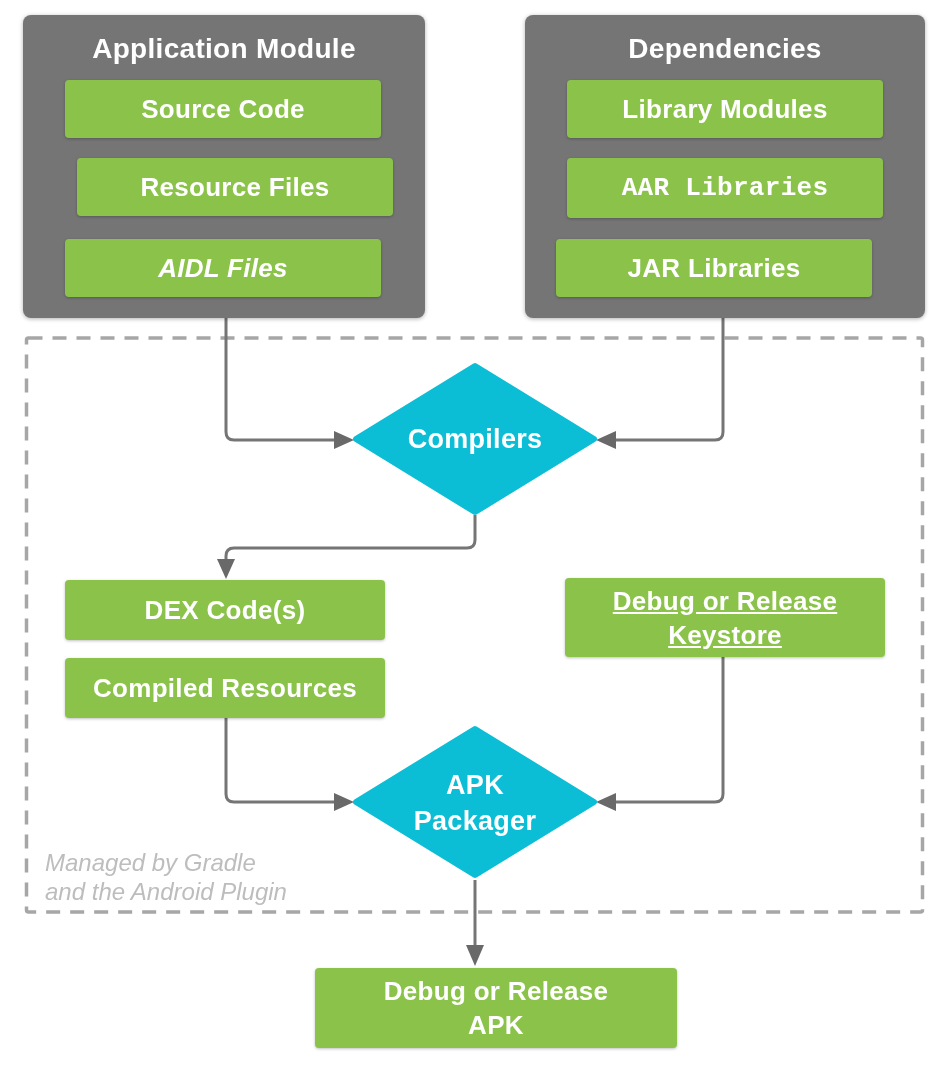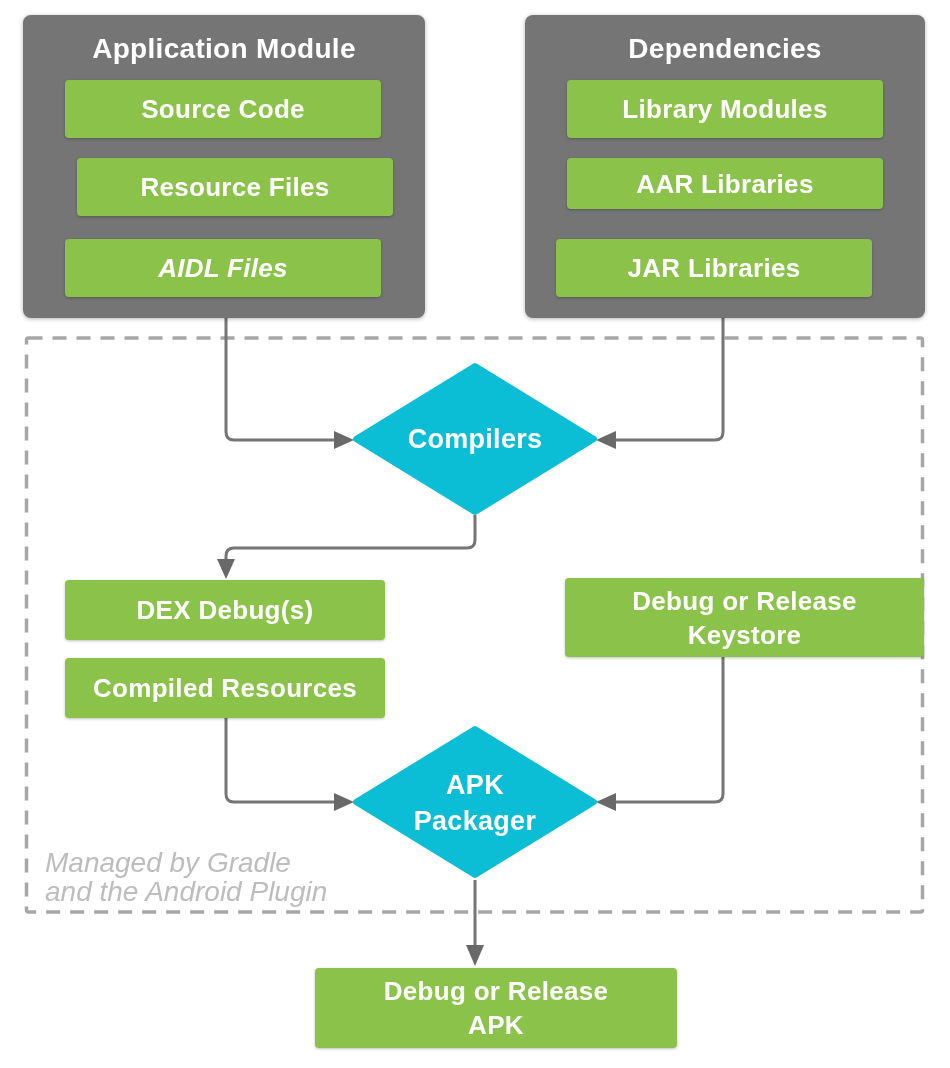--- a/index.html
+++ b/index.html
@@ -18,21 +18,21 @@
   .layer{position:absolute;left:0;top:0;width:100%;height:100%;z-index:2;pointer-events:none;}
   .group{position:absolute;background:var(--gray);border-radius:8px;box-shadow:0 1px 4px rgba(0,0,0,.3);}
   .group-title{position:absolute;left:0;top:8px;width:100%;height:52px;display:flex;align-items:center;justify-content:center;
     color:#ffffff;font-size:28px;font-weight:bold;letter-spacing:.3px;}
   .gnode{position:absolute;background:var(--green);border-radius:4px;box-shadow:0 1px 3px rgba(0,0,0,.25);
     display:flex;align-items:center;justify-content:center;color:#ffffff;font-size:26px;font-weight:bold;
     text-align:center;line-height:34px;letter-spacing:.3px;}
   .gnode span{display:inline-block;}
   .diamond-label{position:absolute;display:flex;align-items:center;justify-content:center;color:#ffffff;
     font-size:27px;font-weight:bold;text-align:center;line-height:36px;letter-spacing:.3px;}
-  .note{position:absolute;left:45px;top:848px;color:var(--note);font-style:italic;font-size:28px;line-height:29px;}
+  .note{position:absolute;left:45px;top:848px;color:var(--note);font-style:italic;font-size:24px;line-height:29px;}
 </style>
 </head>
 <body>
 
 <div class="stage">
 
   <svg class="wires" width="950" height="1068" viewBox="0 0 950 1068">
 
     <rect class="dashed-border" x="26.5" y="338" width="896" height="574" rx="2"></rect>
 
@@ -71,42 +71,42 @@
       <div class="gnode" style="left:42px;top:224px;width:316px;height:58px;font-style:italic;">
         <span>AIDL Files</span>
       </div>
     </div>
 
     <div class="group" style="left:525px;top:15px;width:400px;height:303px;">
       <div class="group-title">Dependencies</div>
       <div class="gnode" style="left:42px;top:65px;width:316px;height:58px;">
         <span>Library Modules</span>
       </div>
-      <div class="gnode" style="left:42px;top:143px;width:316px;height:51px;">
+      <div class="gnode" style="left:42px;top:143px;width:316px;height:60px;font-family:Liberation Mono, monospace;">
         <span>AAR Libraries</span>
       </div>
       <div class="gnode" style="left:31px;top:224px;width:316px;height:58px;">
         <span>JAR Libraries</span>
       </div>
     </div>
 
     <div class="diamond-label" style="left:352px;top:363px;width:246px;height:152px;">
       <span>Compilers</span>
     </div>
     <div class="diamond-label" style="left:352px;top:725px;width:246px;height:155px;">
       <span style="width:160px;">APK Packager</span>
     </div>
 
     <div class="gnode" style="left:65px;top:580px;width:320px;height:60px;">
-      <span>DEX Debug(s)</span>
+      <span>DEX Code(s)</span>
     </div>
     <div class="gnode" style="left:65px;top:658px;width:320px;height:60px;">
       <span>Compiled Resources</span>
     </div>
-    <div class="gnode" style="left:565px;top:578px;width:359px;height:79px;">
+    <div class="gnode" style="left:565px;top:578px;width:320px;height:79px;text-decoration:underline;">
       <span style="max-width:240px;">Debug or Release Keystore</span>
     </div>
 
     <div class="gnode" style="left:315px;top:968px;width:362px;height:80px;">
       <span style="max-width:240px;">Debug or Release APK</span>
     </div>
 
     <div class="note">
       <div>Managed by Gradle</div>
       <div>and the Android Plugin</div>

